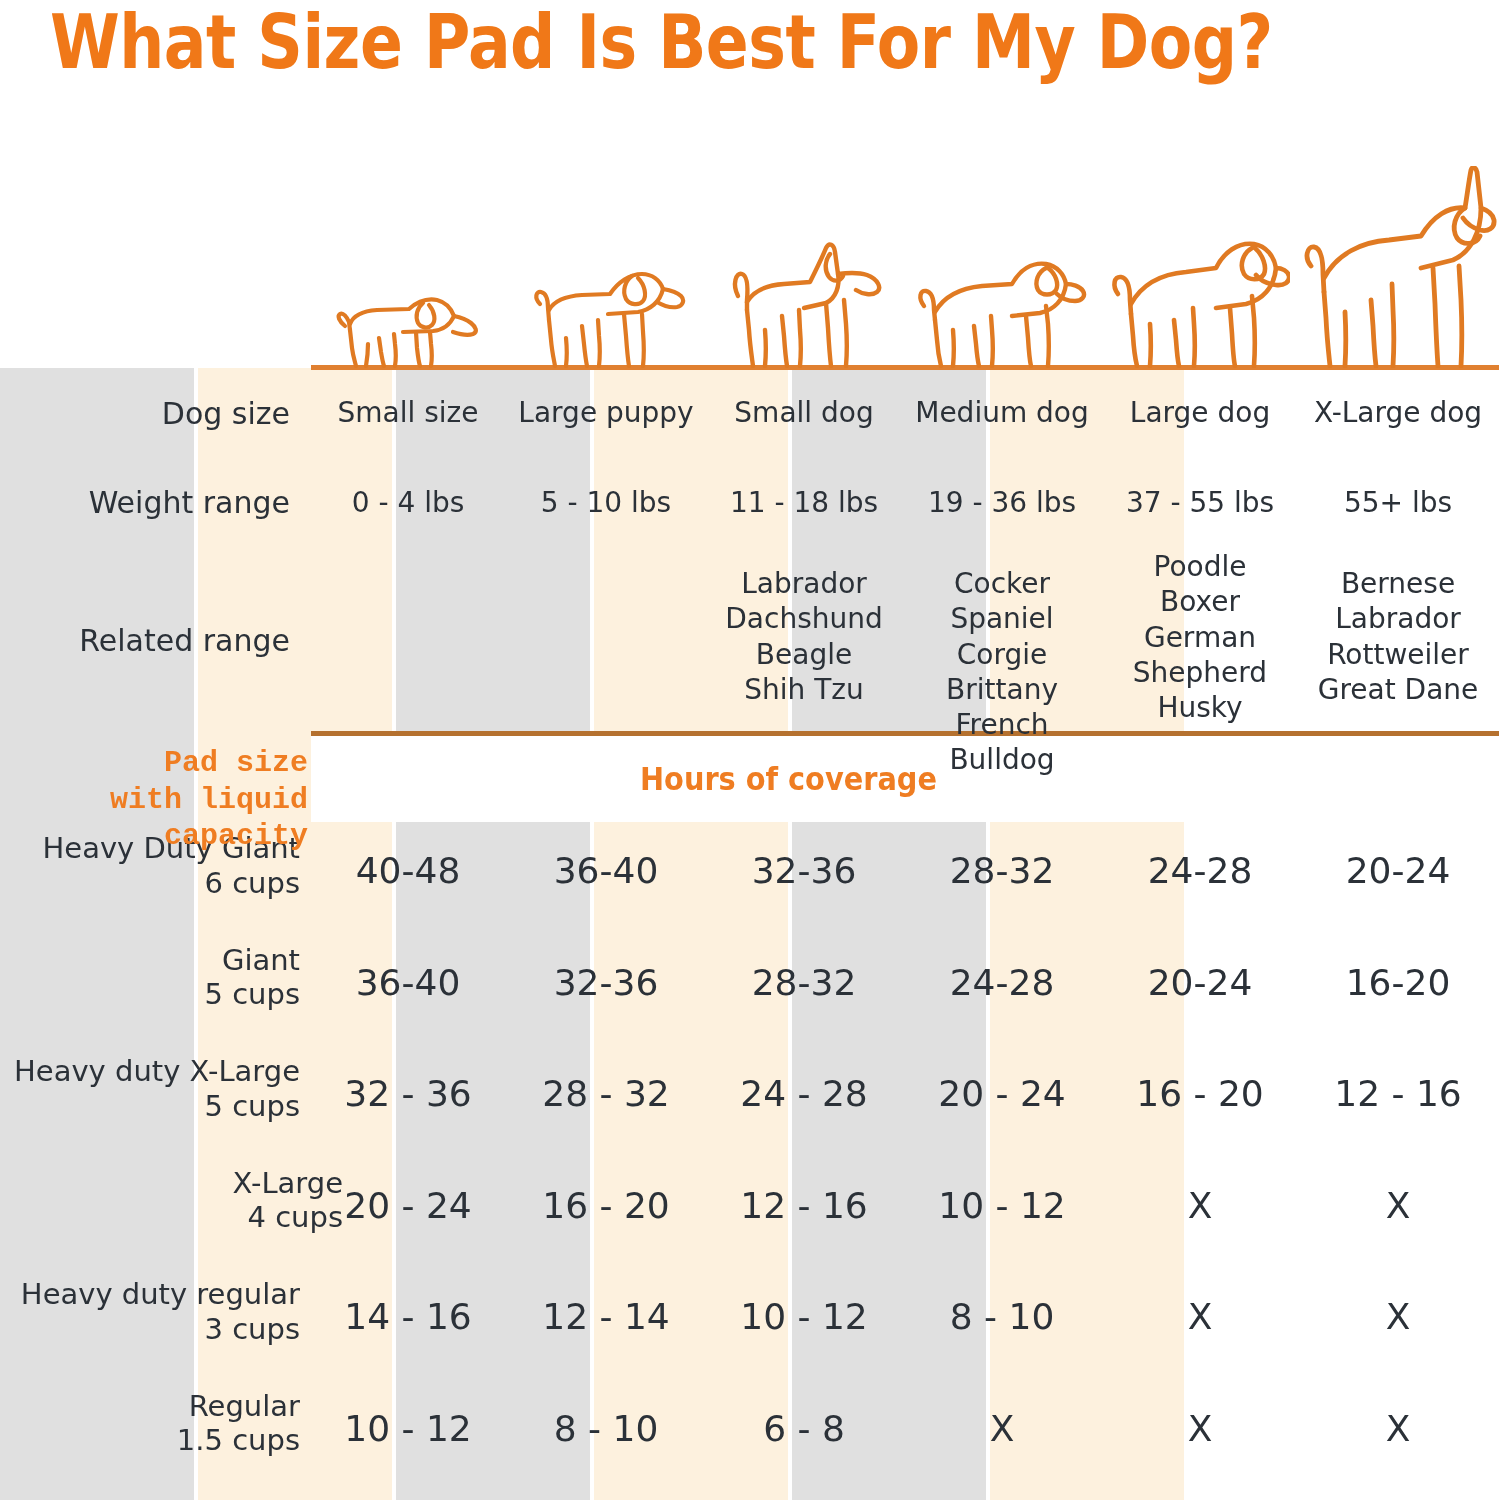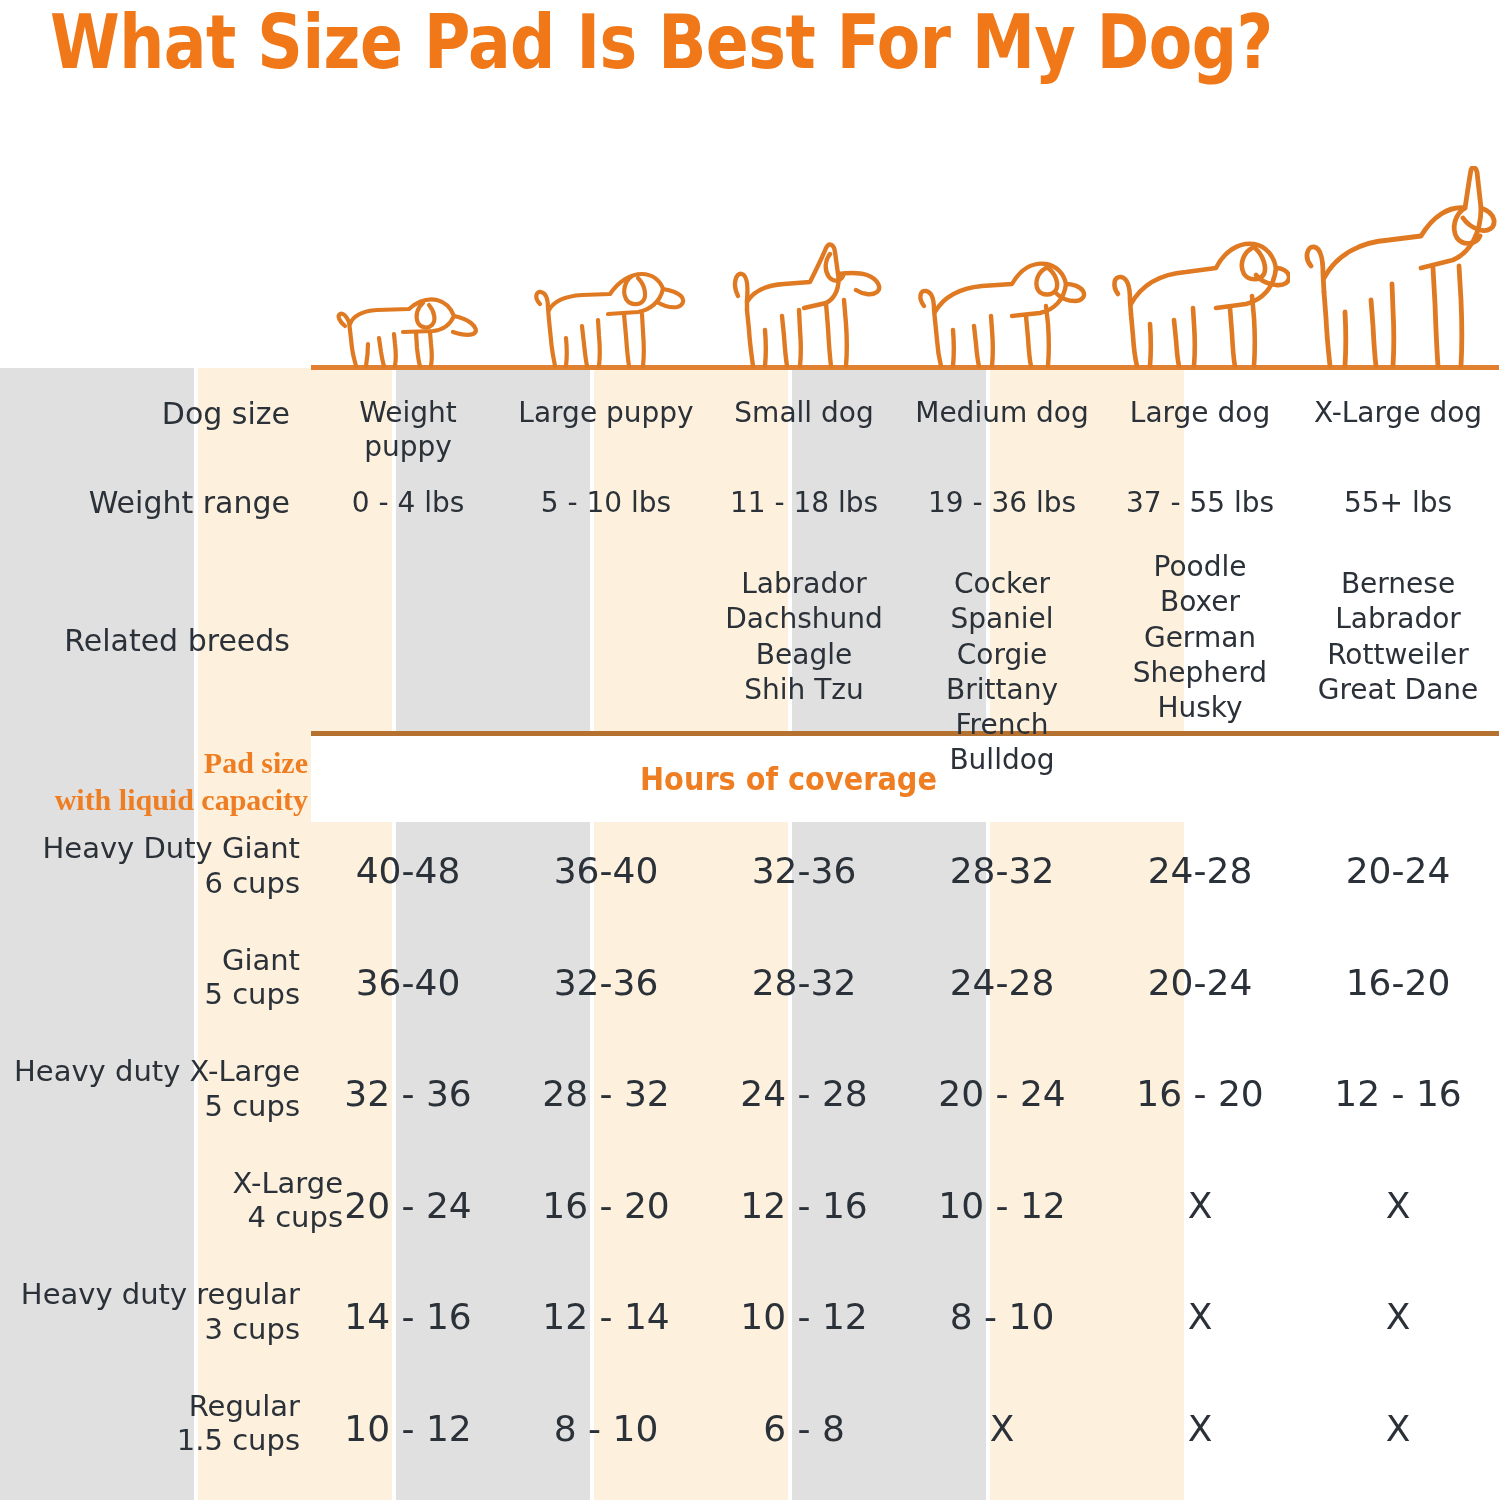--- a/index.html
+++ b/index.html
@@ -59,21 +59,21 @@
   .cell{
     position:absolute;text-align:center;
     font-size:28px;color:#2b3138;line-height:1.22;
   }
   .cell.big{font-size:36px;}
   .cell.breeds{font-size:28px;line-height:1.26;}
 
   
   .pad-heading{
     position:absolute;left:0;top:745px;width:308px;text-align:right;
-    font-family:Liberation Serif, serif;
+    font-family:Liberation Mono, monospace;
     font-size:30px;font-weight:bold;color:#ef7d22;line-height:1.22;
   }
   .hours-heading{
     position:absolute;left:640px;top:760px;width:520px;text-align:left;
     font-family:"DejaVu Sans Condensed","DejaVu Sans","Liberation Sans",sans-serif;
     font-size:32px;font-weight:bold;color:#ef7d22;
   }
 
   .pad-rowlabel{
     position:absolute;left:0;width:300px;text-align:right;
@@ -211,22 +211,22 @@
           <path d="M160 200 C161 182 161 156 160 134 L158 100"></path>
           <path d="M164 42 C154 48 150 62 156 72 C162 80 175 79 179 70"></path>
         </g>
       </svg>
     </div>
   </div>
 
   <div class="grid" id="grid">
       <div class="rowlabel" style="left: 0px; top: 28px; width: 290px;">Dog size</div>
       <div class="rowlabel" style="left: 0px; top: 117px; width: 290px;">Weight range</div>
-      <div class="rowlabel" style="left: 0px; top: 255px; width: 290px;">Related breeds</div>
-      <div class="cell" style="left: 311px; top: 28px; width: 194px;">Weight puppy</div>
+      <div class="rowlabel" style="left: 0px; top: 255px; width: 290px;">Related range</div>
+      <div class="cell" style="left: 311px; top: 28px; width: 194px;">Small size</div>
       <div class="cell" style="left: 311px; top: 118px; width: 194px;">0 - 4 lbs</div>
       <div class="cell" style="left: 509px; top: 28px; width: 194px;">Large puppy</div>
       <div class="cell" style="left: 509px; top: 118px; width: 194px;">5 - 10 lbs</div>
       <div class="cell" style="left: 707px; top: 28px; width: 194px;">Small dog</div>
       <div class="cell" style="left: 707px; top: 118px; width: 194px;">11 - 18 lbs</div>
       <div class="cell breeds" style="left: 707px; top: 198px; width: 194px;">
         <div>Labrador</div>
         <div>Dachshund</div>
         <div>Beagle</div>
         <div>Shih Tzu</div>

